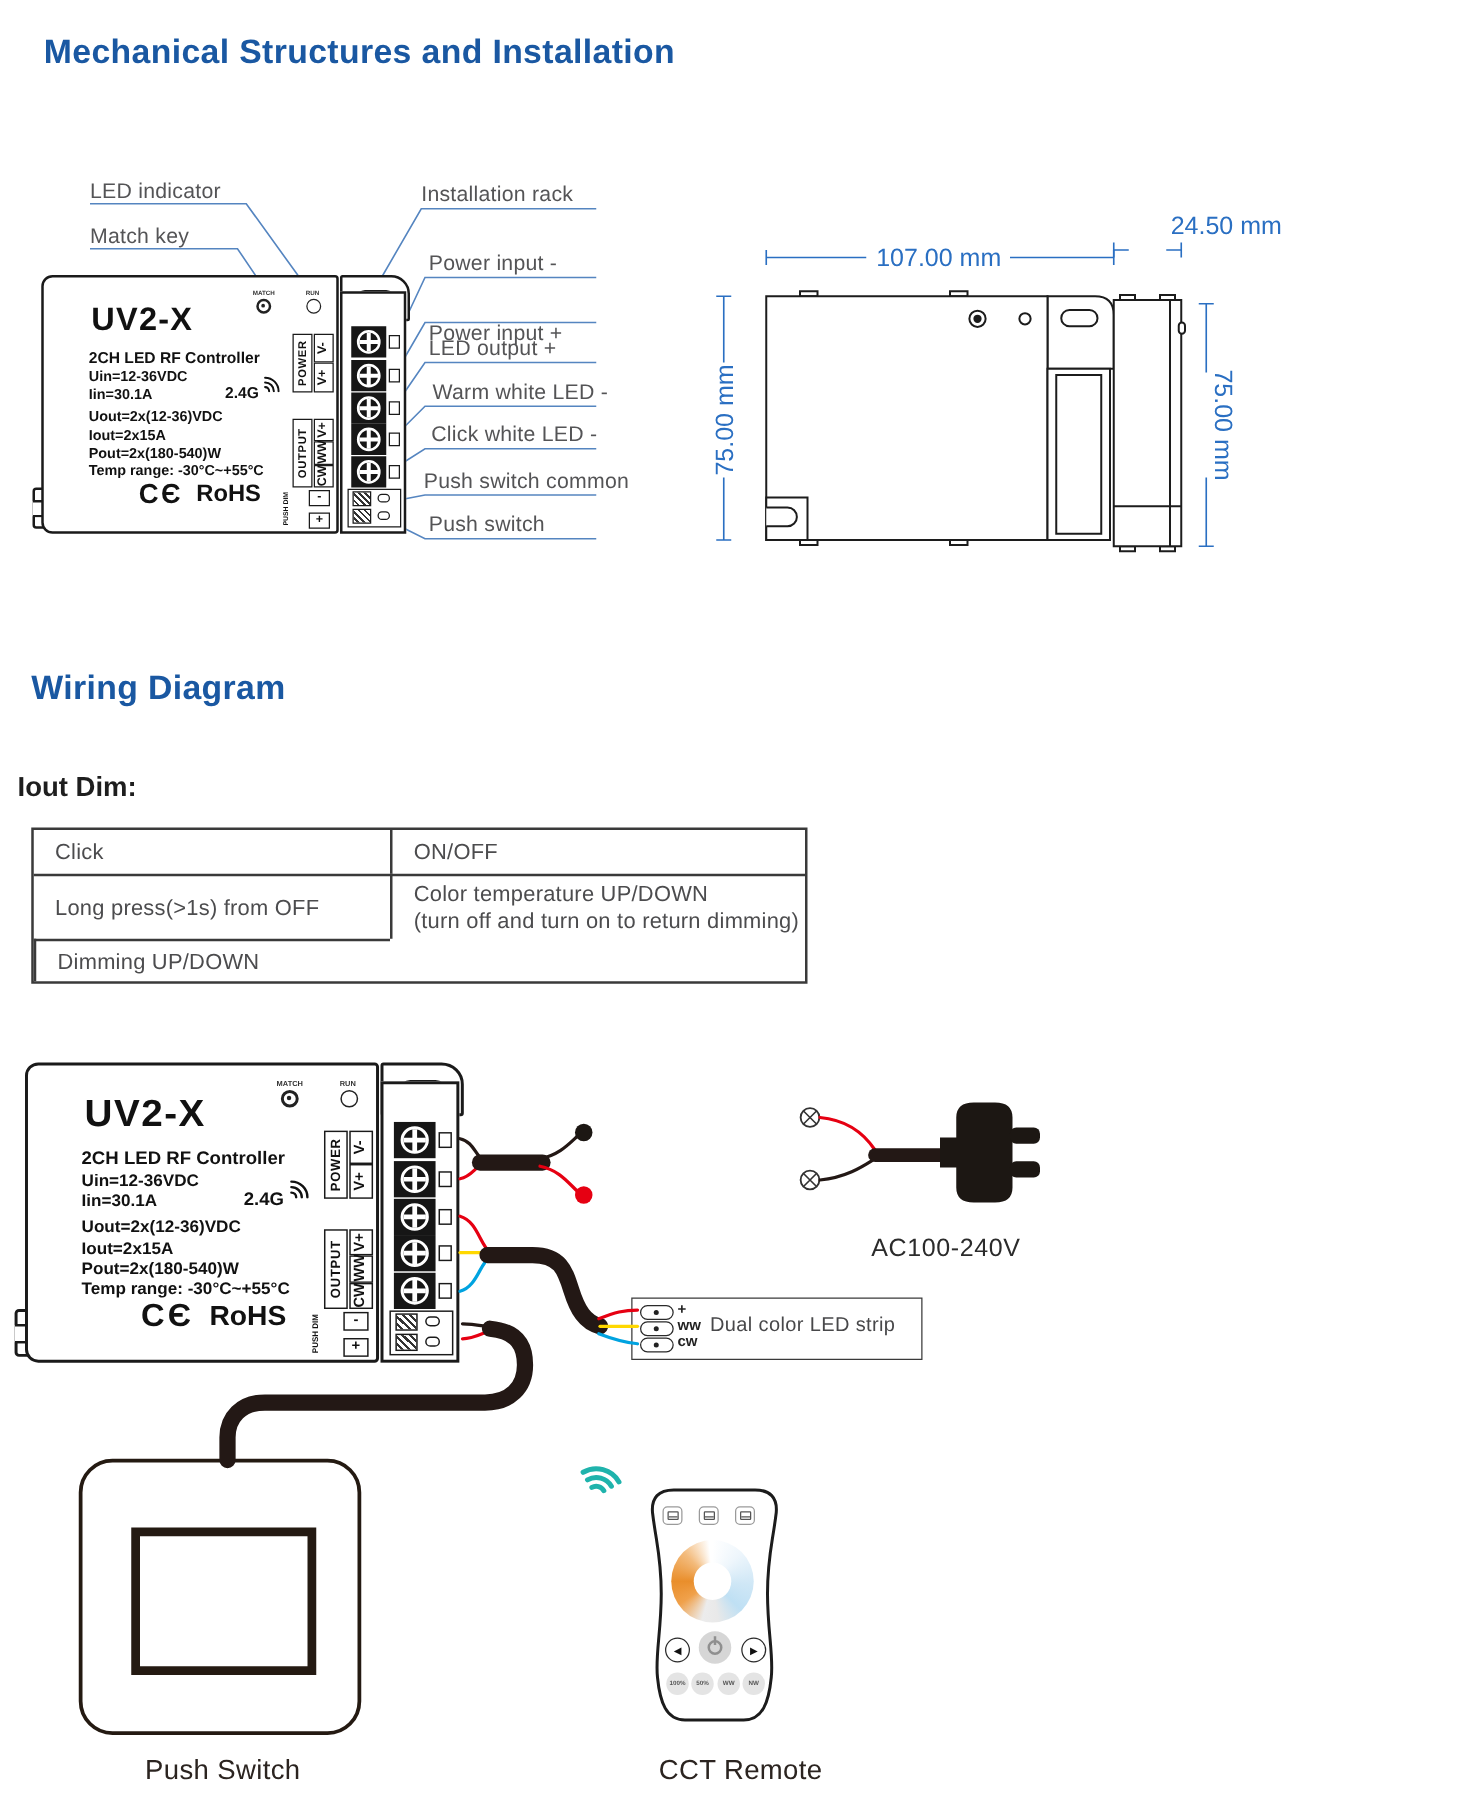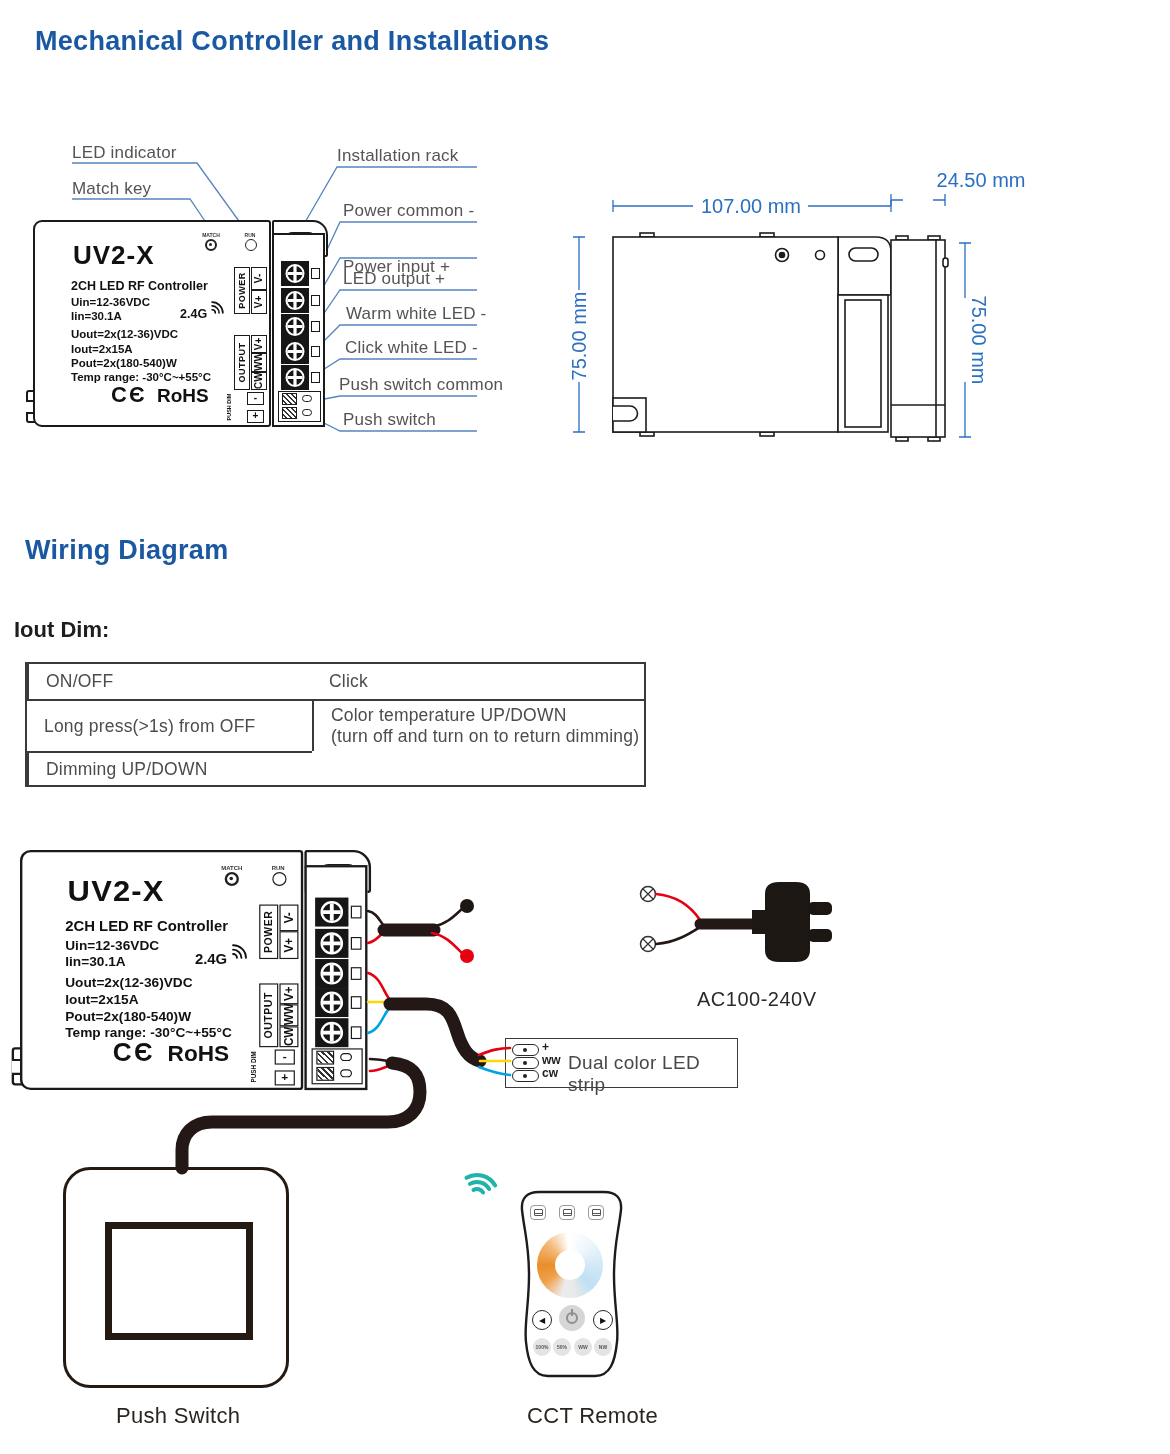--- a/index.html
+++ b/index.html
@@ -86,21 +86,21 @@
   .dot-red { left:15px; top:83px; background:#e60012; }
   .ac-lbl { position:absolute; left:697px; top:988px; font-size:20px; color:#2b2b2b; letter-spacing:0.5px; }
 
   .strip-box { position:absolute; left:505px; top:1038px; width:233px; height:50px;
                border:1.5px solid #3a3a3a; background:#fff; z-index:1; }
   .pad { position:absolute; left:6px; width:27px; height:12px; border:1.5px solid #2a2a2a; border-radius:6px; }
   .pad::after { content:""; position:absolute; left:10px; top:2.5px; width:4px; height:4px; border-radius:50%; background:#222; }
   .p0{top:5px} .p1{top:18px} .p2{top:31px}
   .pad-lbl { position:absolute; left:36px; font-size:12px; font-weight:700; color:#222; }
   .pl0{top:1px} .pl1{top:14px} .pl2{top:27px}
-  .strip-lbl { position:absolute; left:62px; top:13px; font-size:19px; color:#48484a; letter-spacing:0.3px; }
+  .strip-lbl { position:absolute; left:62px; top:13px; font-size:16px; color:#48484a; letter-spacing:0.3px; }
 
   .push-sw { position:absolute; left:63px; top:1167px; width:226px; height:221px;
              border:3px solid #241a12; border-radius:27px; background:#fff; z-index:1; }
   .push-sw-inner { position:absolute; left:39px; top:52px; width:148px; height:118px;
                    border:7px solid #241a12; background:#fff; }
   .cap { position:absolute; font-size:22px; color:#2b2420; letter-spacing:0.3px; }
 
   
   .remote { position:absolute; left:515px; top:1190px; width:113px; height:192px; z-index:3; }
   .rm-btn { position:absolute; top:15px; width:16px; height:15px; border:1.2px solid #9a9a9a; border-radius:4px;
@@ -118,26 +118,26 @@
   .pwr-glyph { position:relative; width:12px; height:12px; border:2.2px solid #8f8f8f; border-radius:50%; }
   .pwr-glyph::after { content:""; position:absolute; left:3.2px; top:-5px; width:2.2px; height:7px; background:#8f8f8f; }
   .mini { width:18px; height:18px; background:#e4e4e4; top:148px; font-size:5px; color:#555; font-weight:700; }
   .m0{left:18px} .m1{left:38px} .m2{left:59px} .m3{left:79px}
 </style>
 </head>
 <body>
 
 <div class="page">
 
-  <div class="h-blue" style="left:35px; top:26px;">Mechanical Controller and Installations</div>
+  <div class="h-blue" style="left:35px; top:26px;">Mechanical Structures and Installation</div>
 
   <div class="lbl" style="left:72px; top:143px;">LED indicator</div>
   <div class="lbl" style="left:72px; top:179px;">Match key</div>
   <div class="lbl" style="left:337px; top:146px;">Installation rack</div>
-  <div class="lbl" style="left:343px; top:201px;">Power common -</div>
+  <div class="lbl" style="left:343px; top:201px;">Power input -</div>
   <div class="lbl" style="left:343px; top:237px;margin-top:20px;">Power input +</div>
   <div class="lbl" style="left:343px; top:269px;">LED output +</div>
   <div class="lbl" style="left:346px; top:304px;">Warm white LED -</div>
   <div class="lbl" style="left:345px; top:338px;">Click white LED -</div>
   <div class="lbl" style="left:339px; top:375px;">Push switch common</div>
   <div class="lbl" style="left:343px; top:410px;">Push switch</div>
 
   <svg class="svg-abs" style="left:0; top:130px;" width="1170" height="330">
     <g stroke="#5585c0" stroke-width="1.3" fill="none">
       <path d="M72,33 H197 L249,105"></path>
@@ -268,25 +268,25 @@
         <div class="pcirc pc1"></div>
           <div class="pcirc pc2"></div>
       </div>
     </div>
   </div>
 
   <div class="h-blue" style="left:25px; top:535px;">Wiring Diagram</div>
   <div style="position:absolute; left:14px; top:617px; font-size:22px; font-weight:700; color:#1e1e1e;">Iout Dim:</div>
 
   <div class="ptable">
+    <div class="cell r0">
+        <div>Click</div>
+      </div>
     <div class="cell r0 c1">
         <div>ON/OFF</div>
-      </div>
-    <div class="cell r0">
-        <div>Click</div>
       </div>
     <div class="cell">
         <div>Long press(&gt;1s) from OFF</div>
       </div>
     <div class="cell c1">
         <div>Color temperature UP/DOWN</div>
         <div>(turn off and turn on to return dimming)</div>
       </div>
     <div class="cell c1">
         <div>Dimming UP/DOWN</div>

